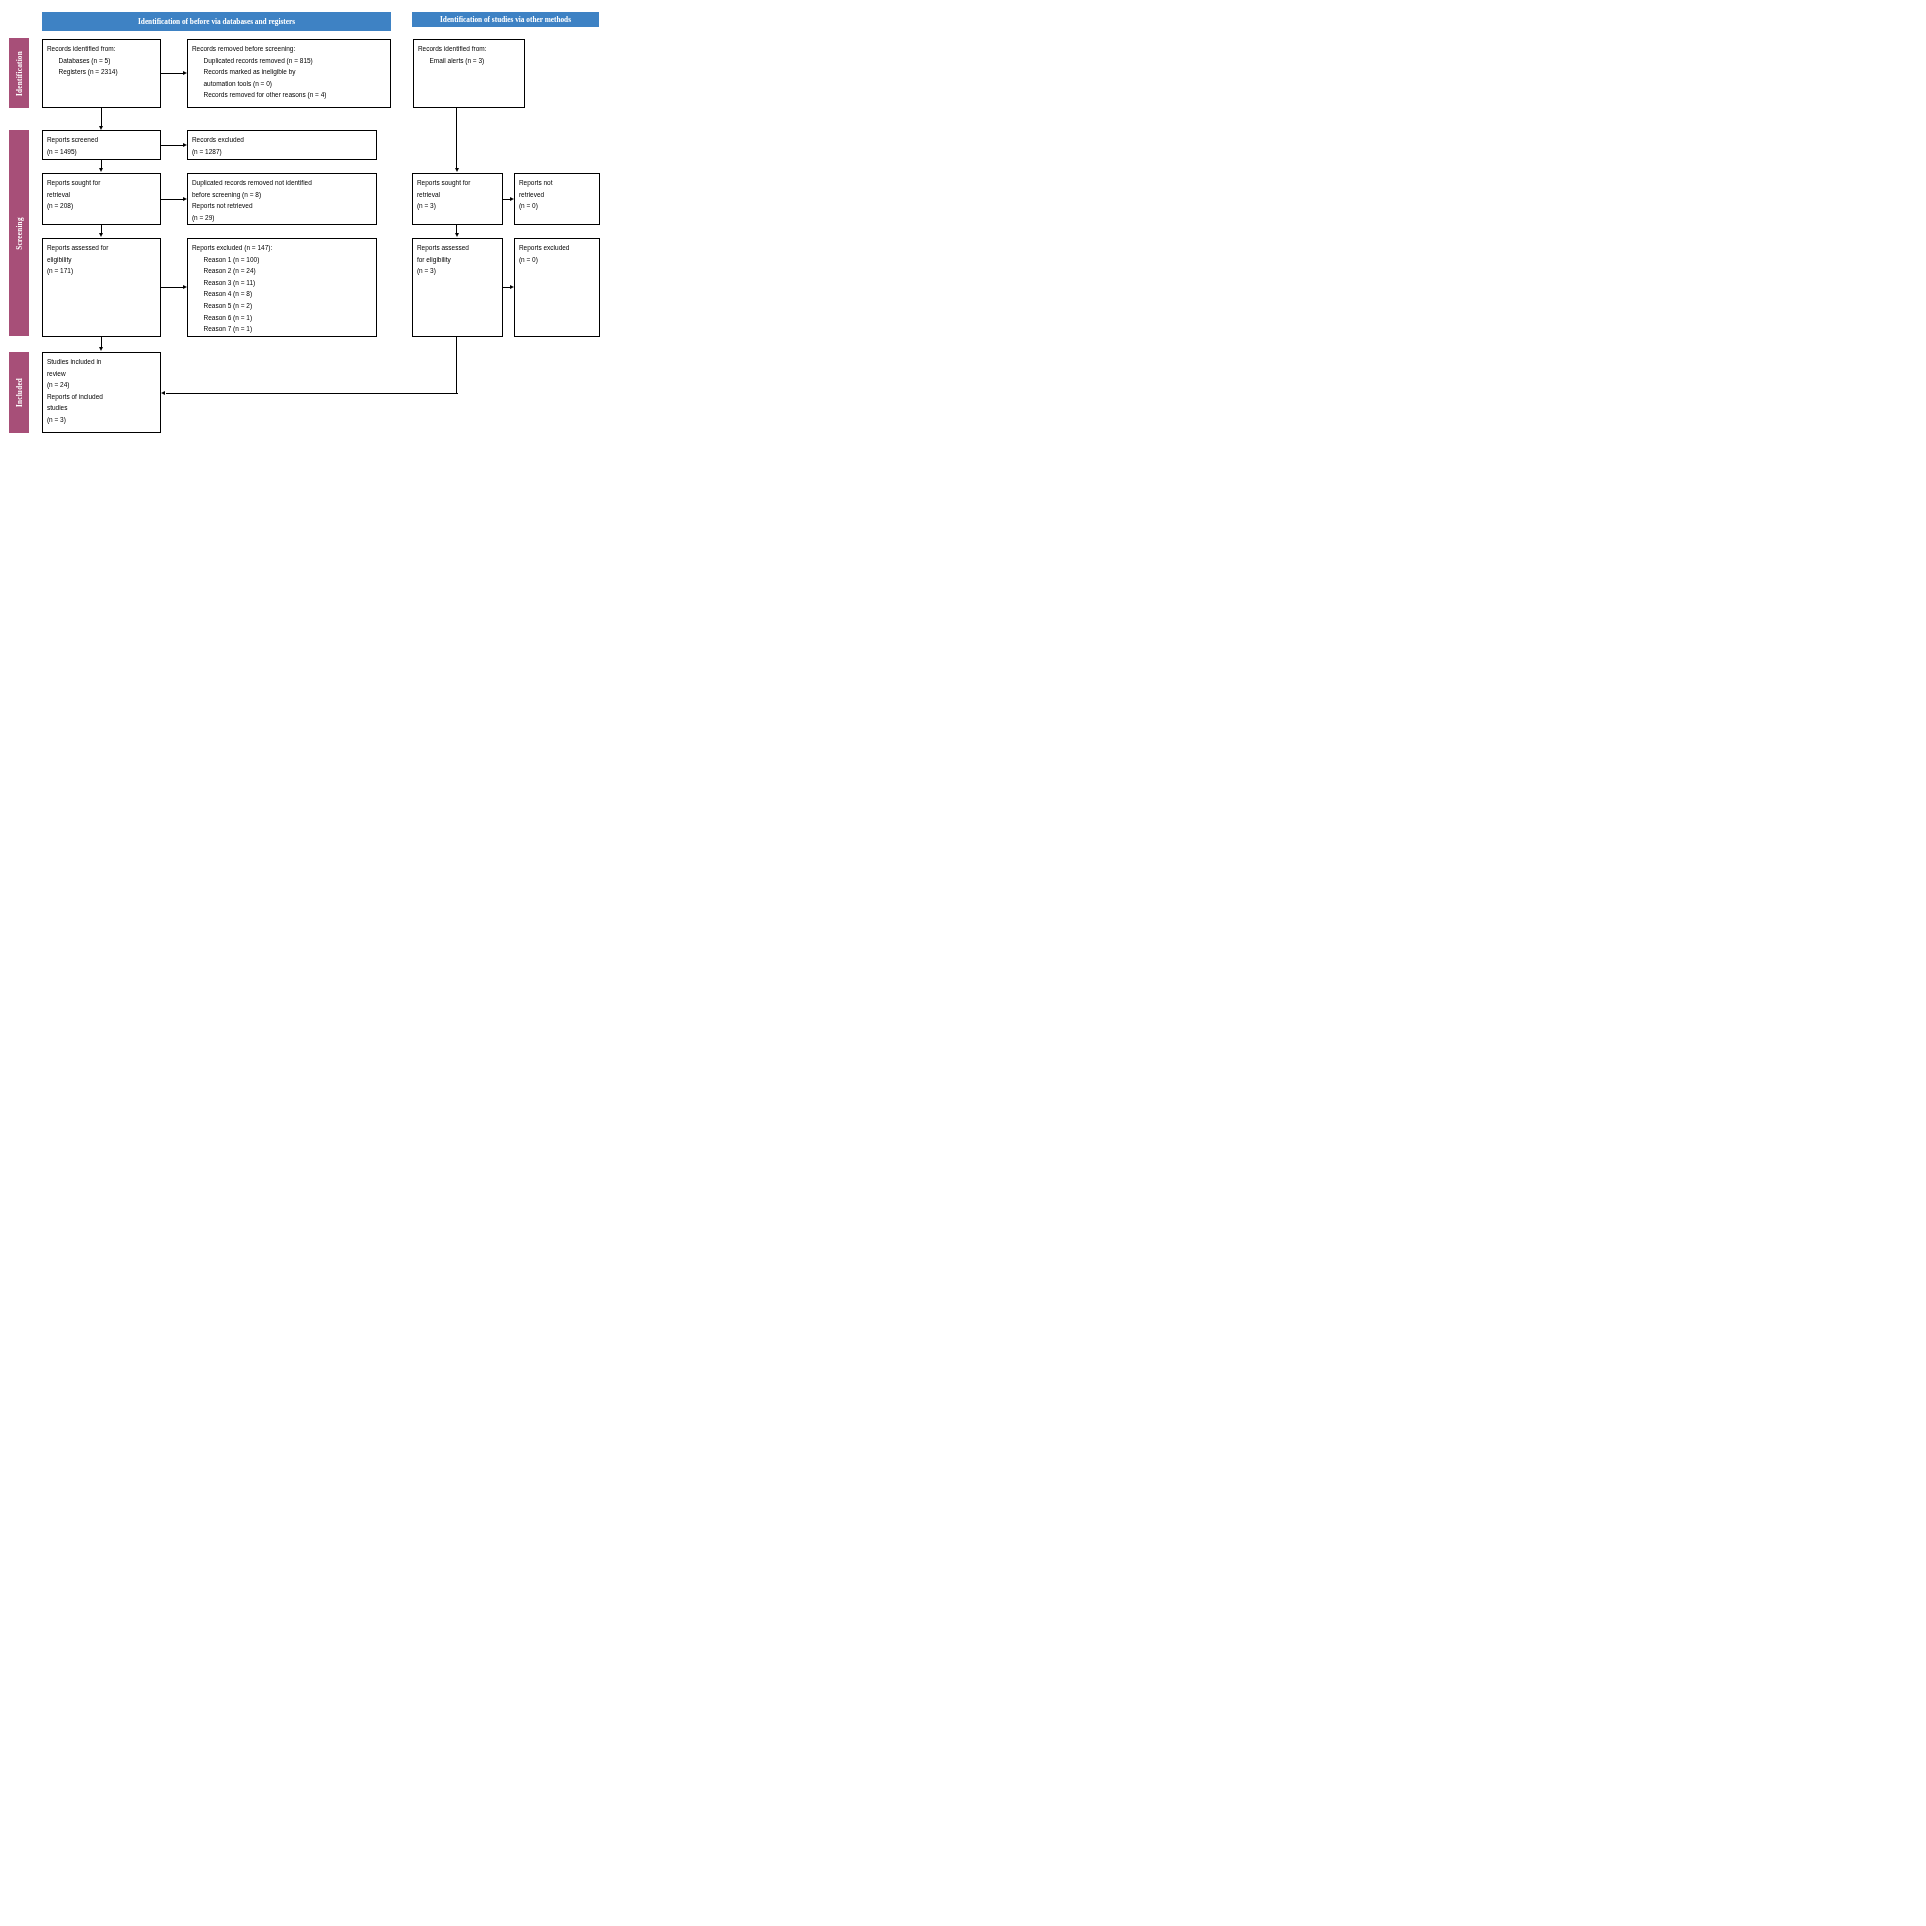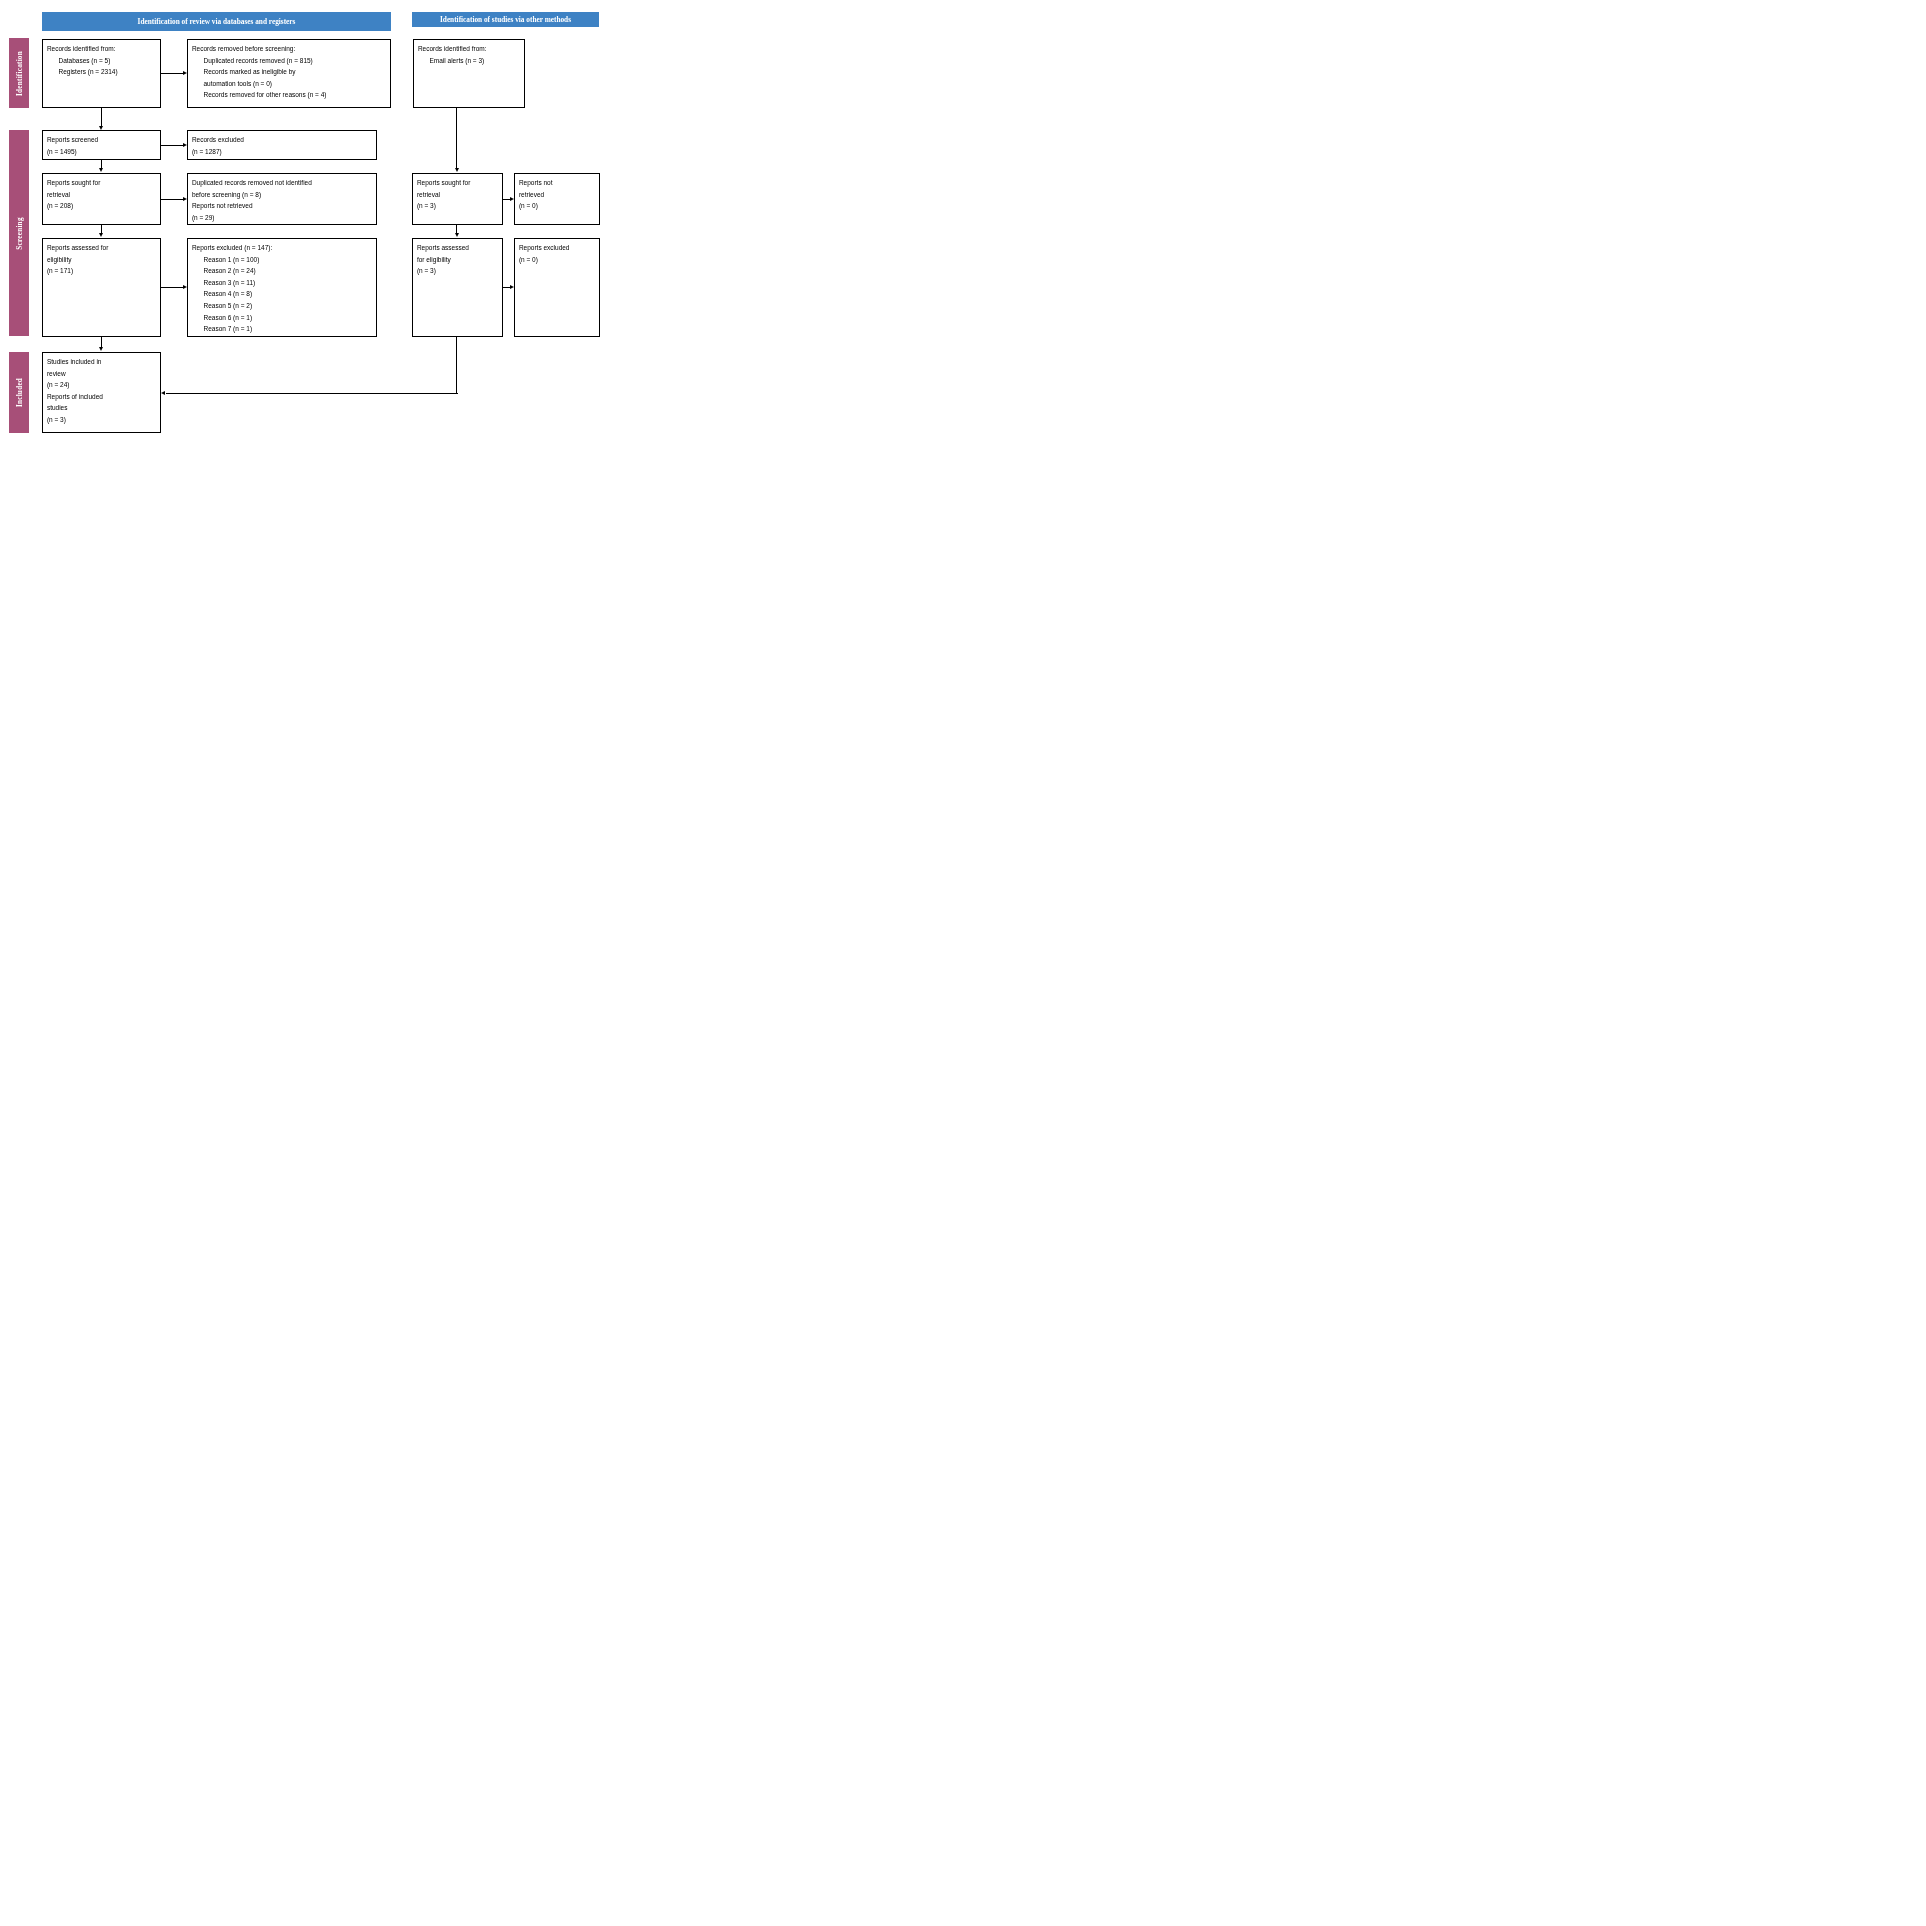--- a/index.html
+++ b/index.html
@@ -71,21 +71,21 @@
     border-bottom: 2.3px solid transparent;
     border-right: 4.6px solid #000;
   }
 </style>
 </head>
 <body>
 
 <div class="canvas" style="--blue: #3E82C4; --pink: #A74F78;">
 
   <div class="hdr" style="left:42px; top:12px; width:349px; height:18.5px;">
-    <span>Identification of review via databases and registers</span>
+    <span>Identification of before via databases and registers</span>
   </div>
   <div class="hdr" style="left:412px; top:12px; width:187px; height:15px;">
     <span>Identification of studies via other methods</span>
   </div>
 
   <div class="stage" style="left:9.2px; top:38px; width:20px; height:70px;">
     <span>Identification</span>
   </div>
   <div class="stage" style="left:9.2px; top:130px; width:20px; height:206px;">
     <span>Screening</span>

